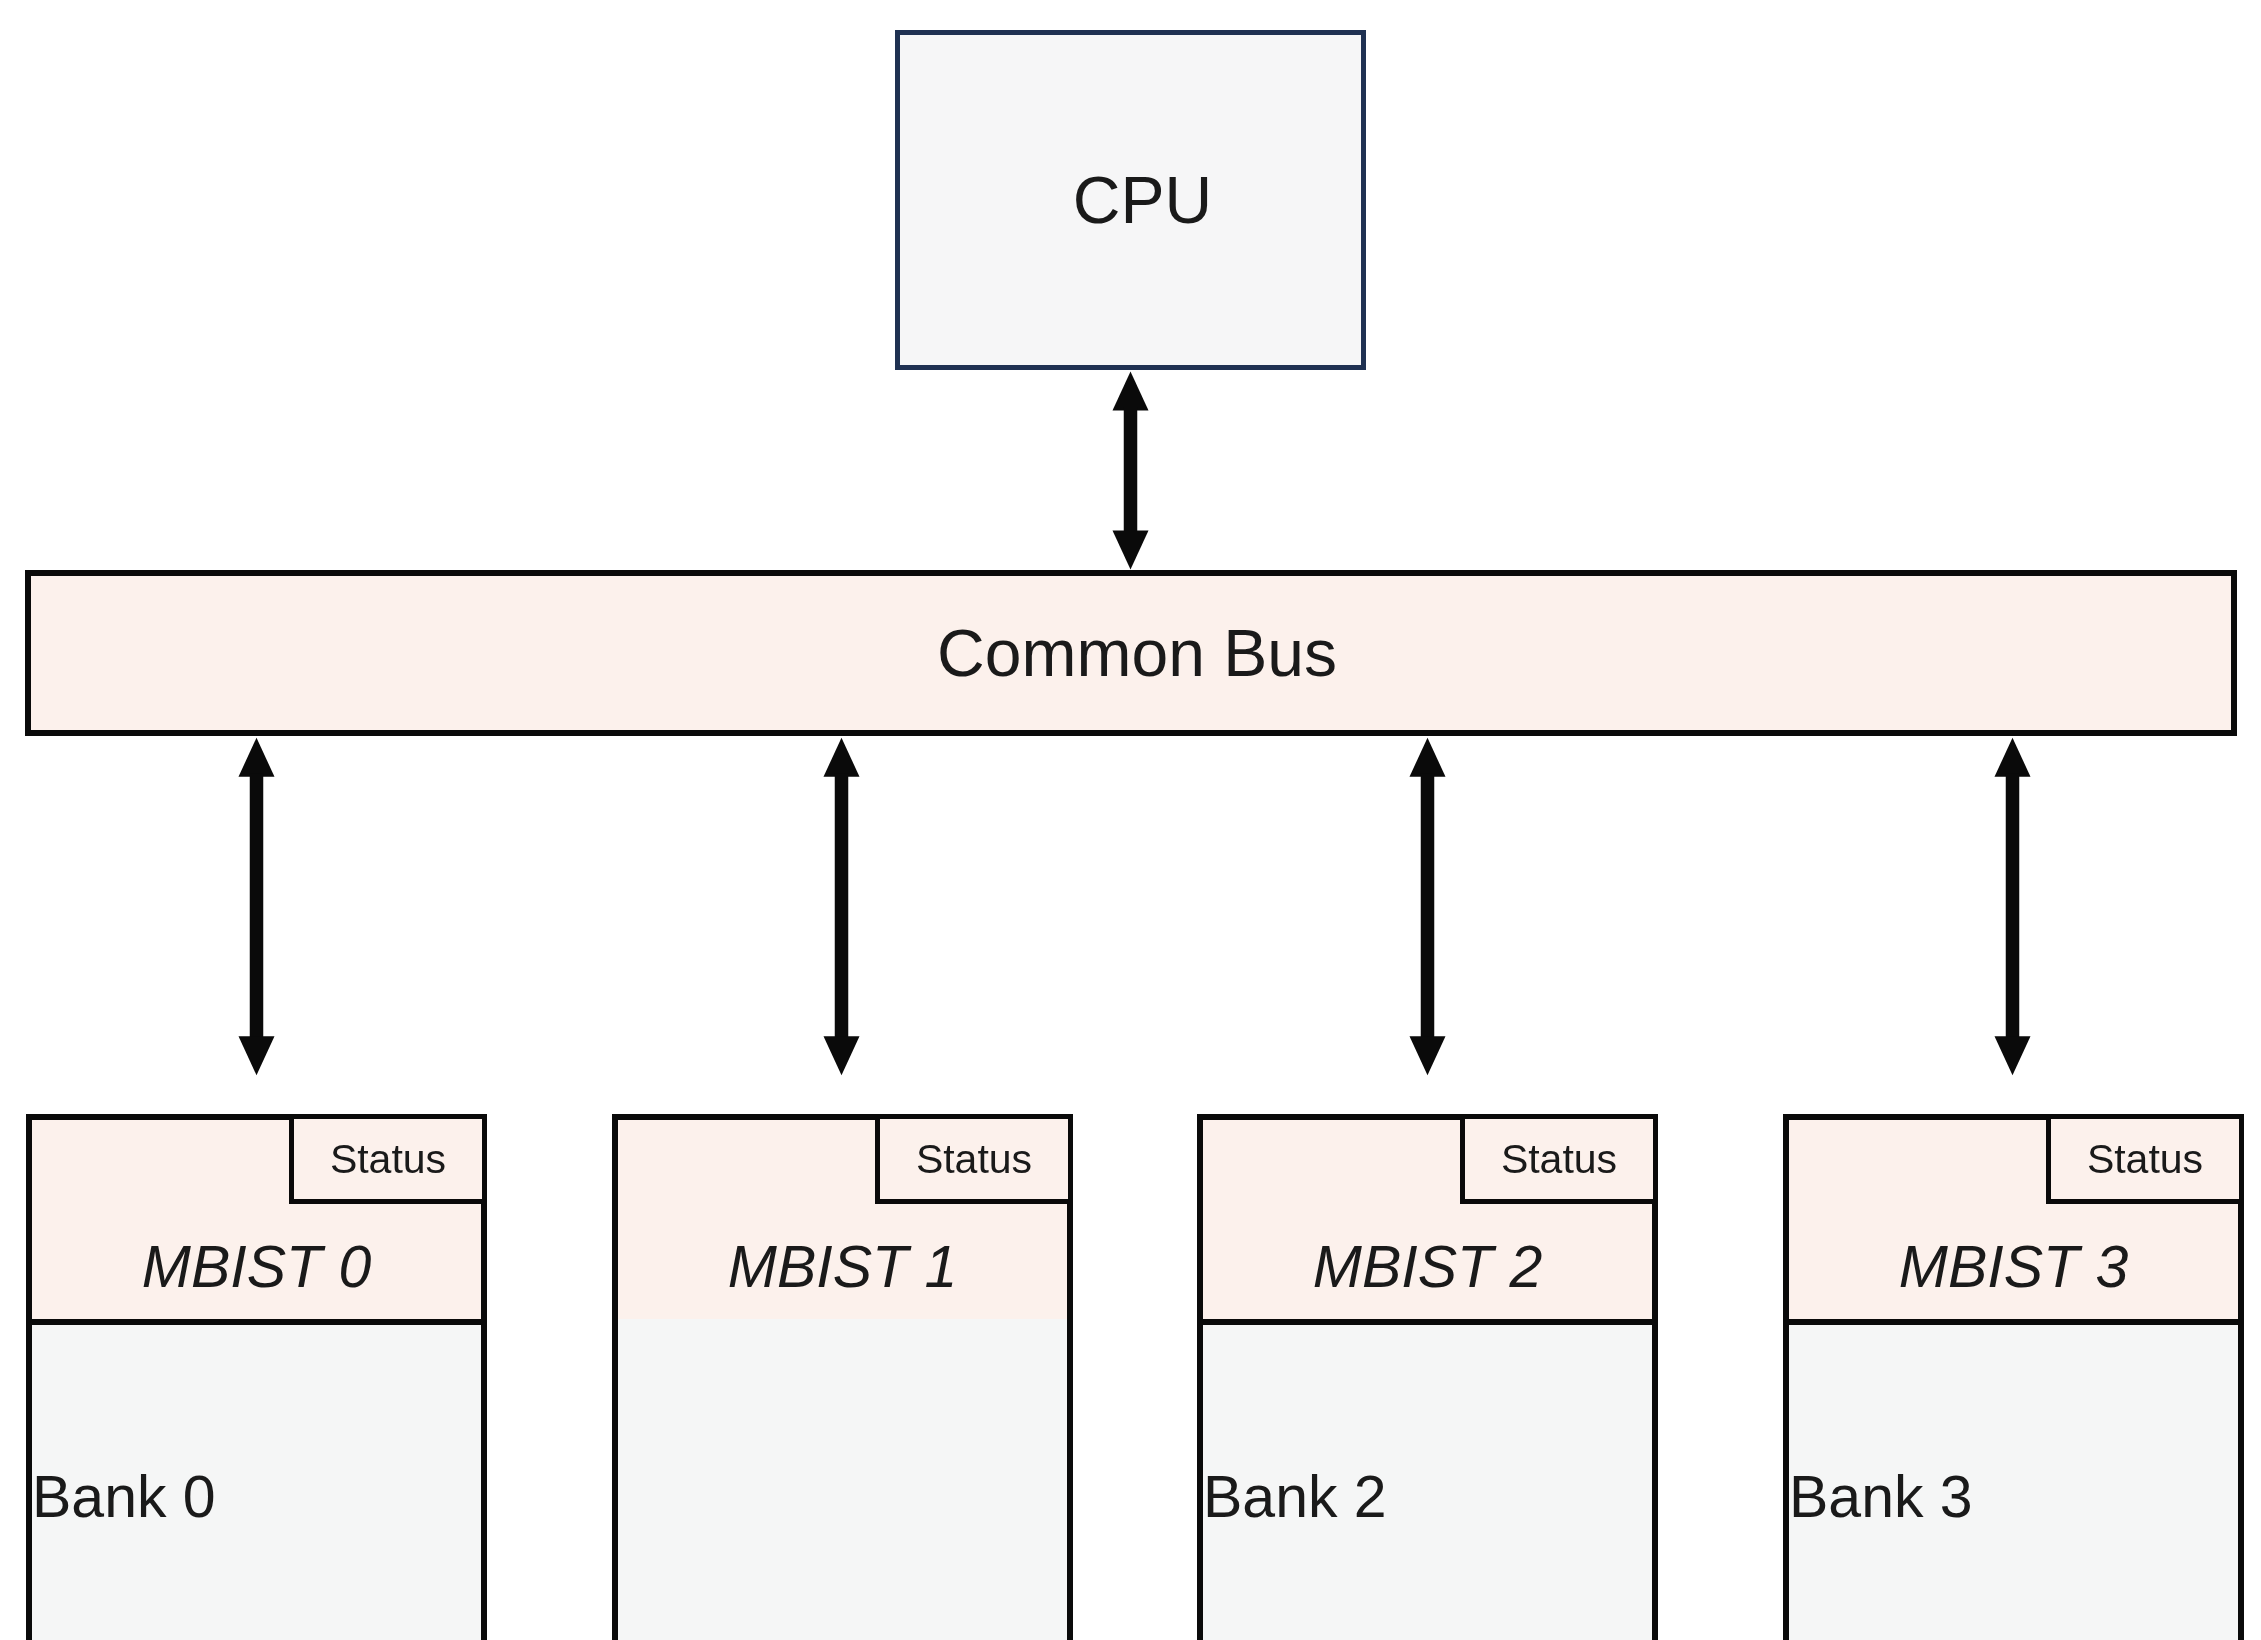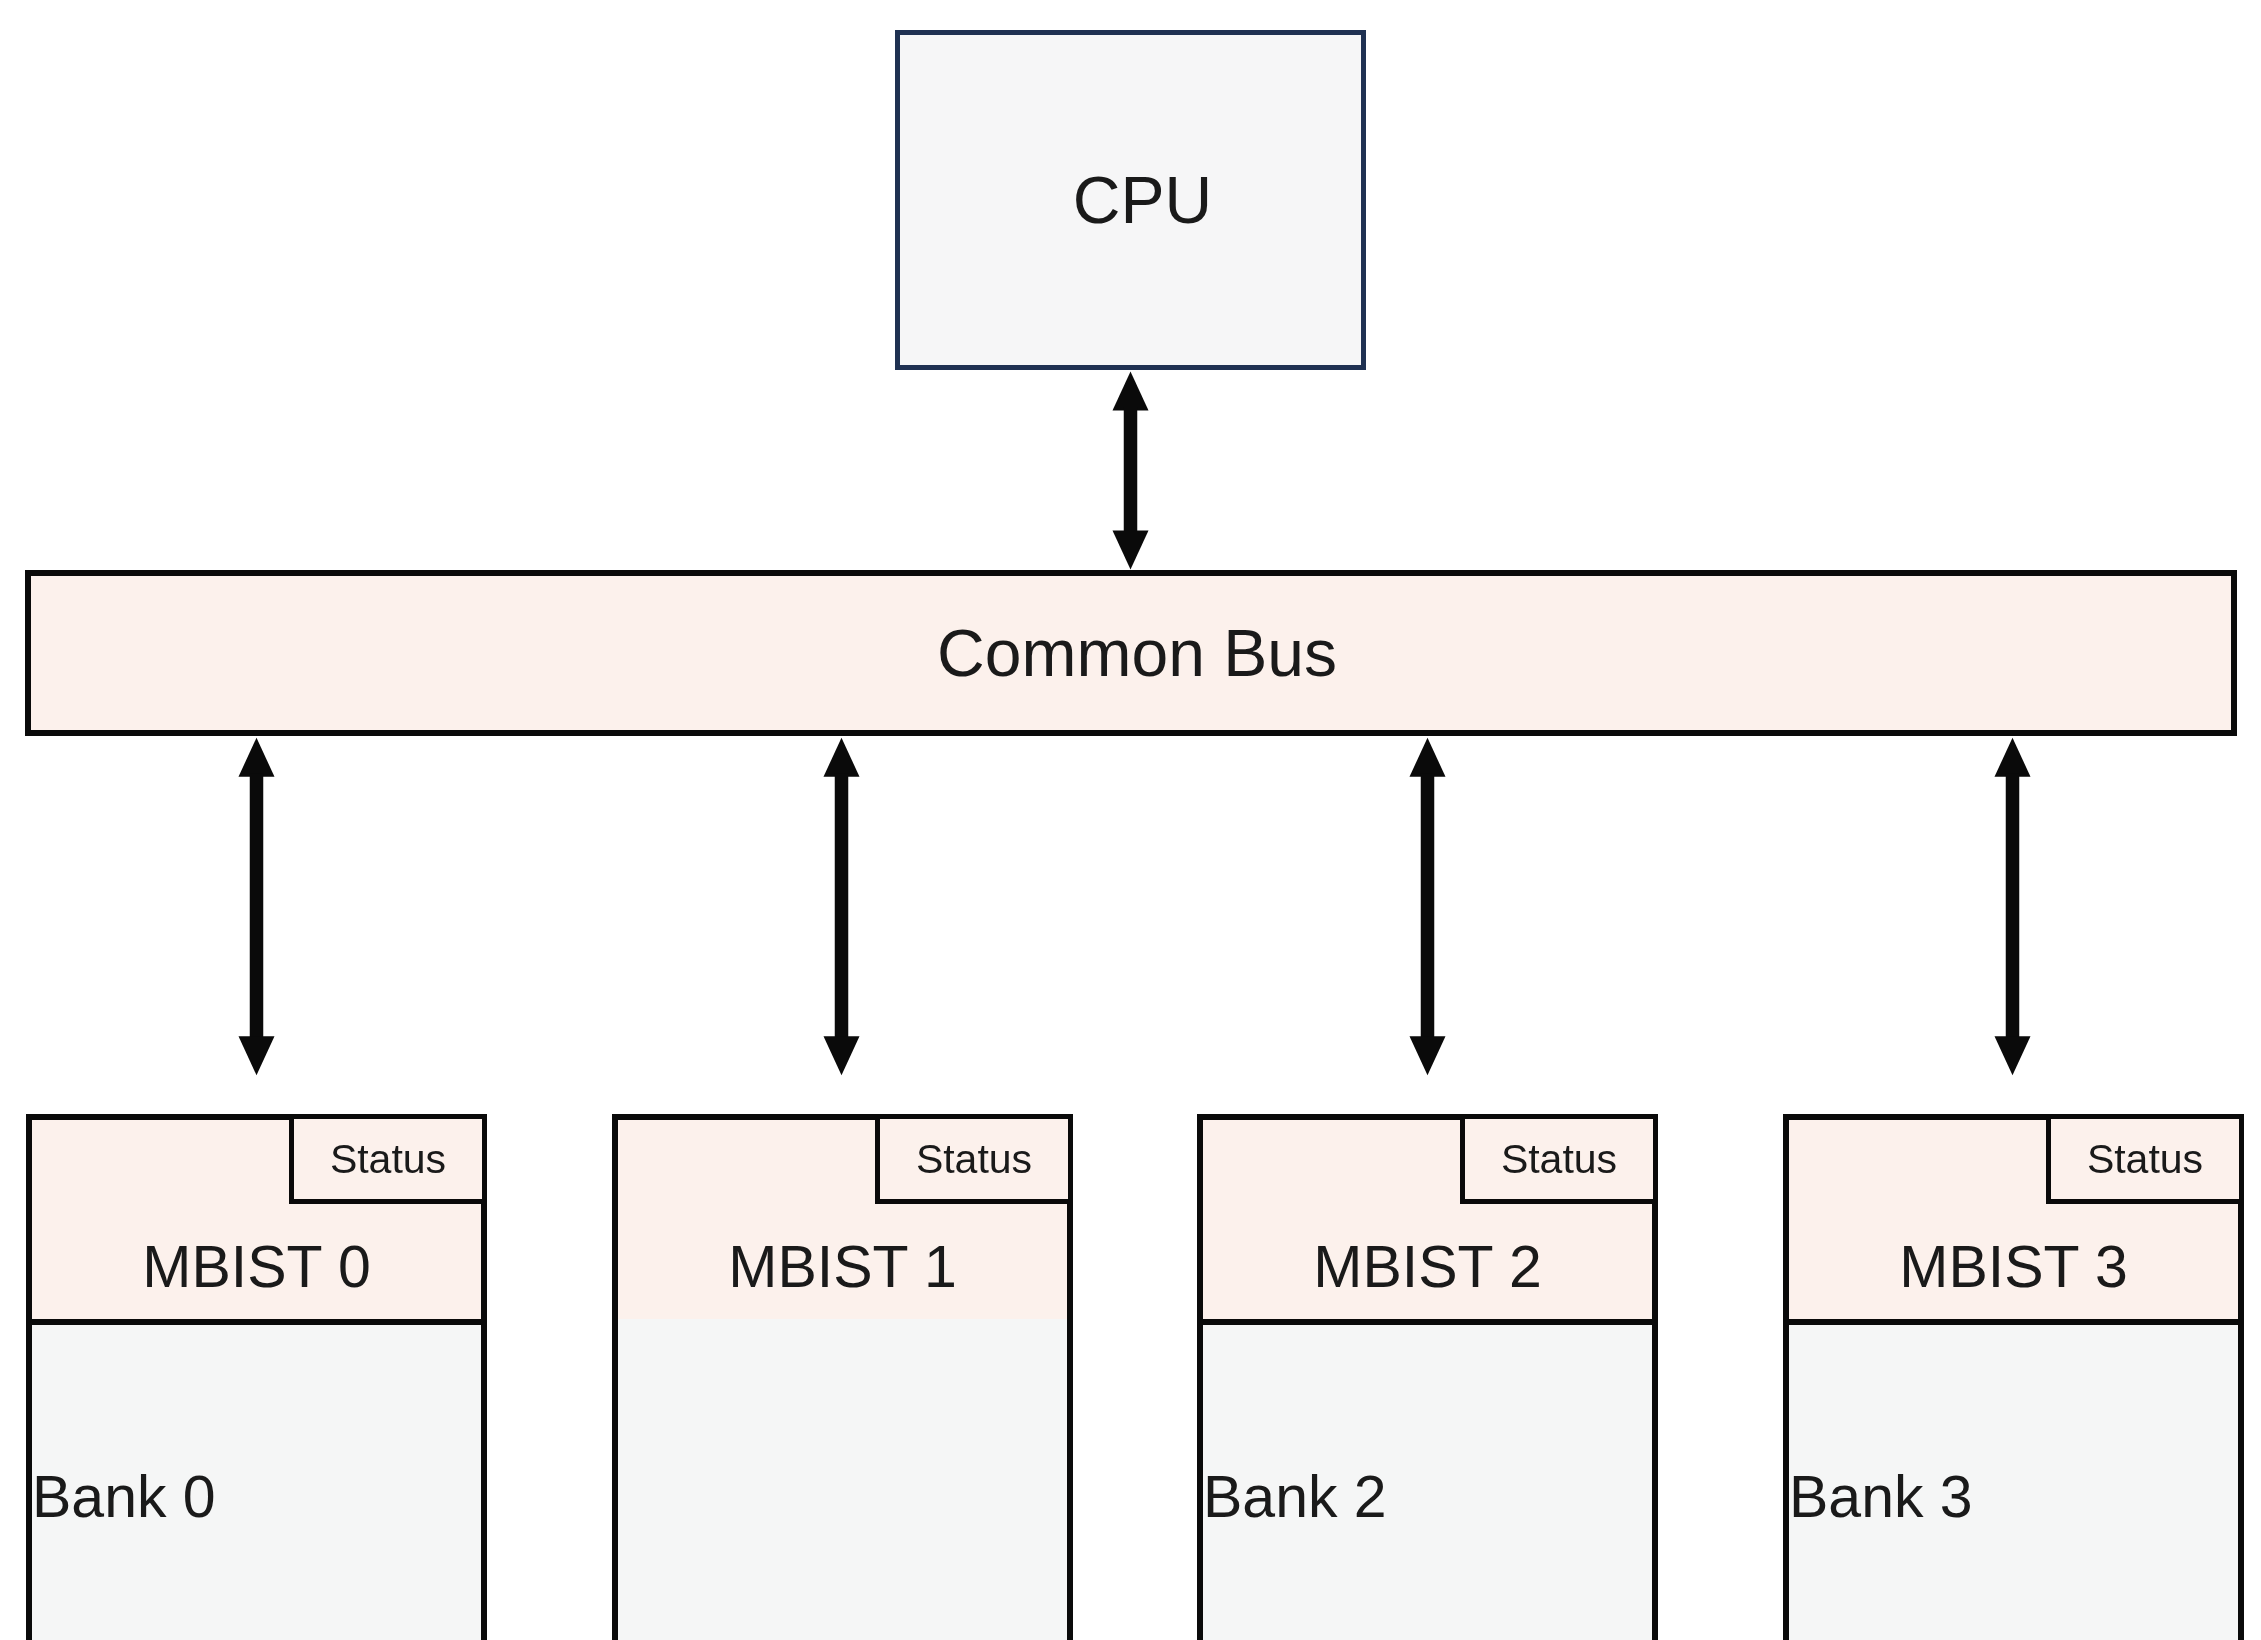--- a/index.html
+++ b/index.html
@@ -59,21 +59,21 @@
     position:absolute;top:-6px;right:-6px;
     width:198px;height:90px;
     background:var(--pink);
     border:5.3px solid var(--line);
     display:flex;align-items:center;justify-content:center;
   }
   .status-box .label{font-size:41px;line-height:1;}
   .mbist-label{
     position:absolute;left:0;right:0;top:90px;height:114px;
     display:flex;align-items:center;justify-content:center;
-    font-size:59px;line-height:1;
+    font-size:59px;line-height:1;font-style:italic;
   }
   .bank-area{
     flex:1 1 auto;
     background:var(--gray);
     border-top:6px solid var(--line);
     display:flex;align-items:center;justify-content:flex-start;
   }
   .bank-label{font-size:59px;line-height:1;}
 
   .u0{left:26px;} .u1{left:612px;} .u2{left:1197px;} .u3{left:1783px;}

